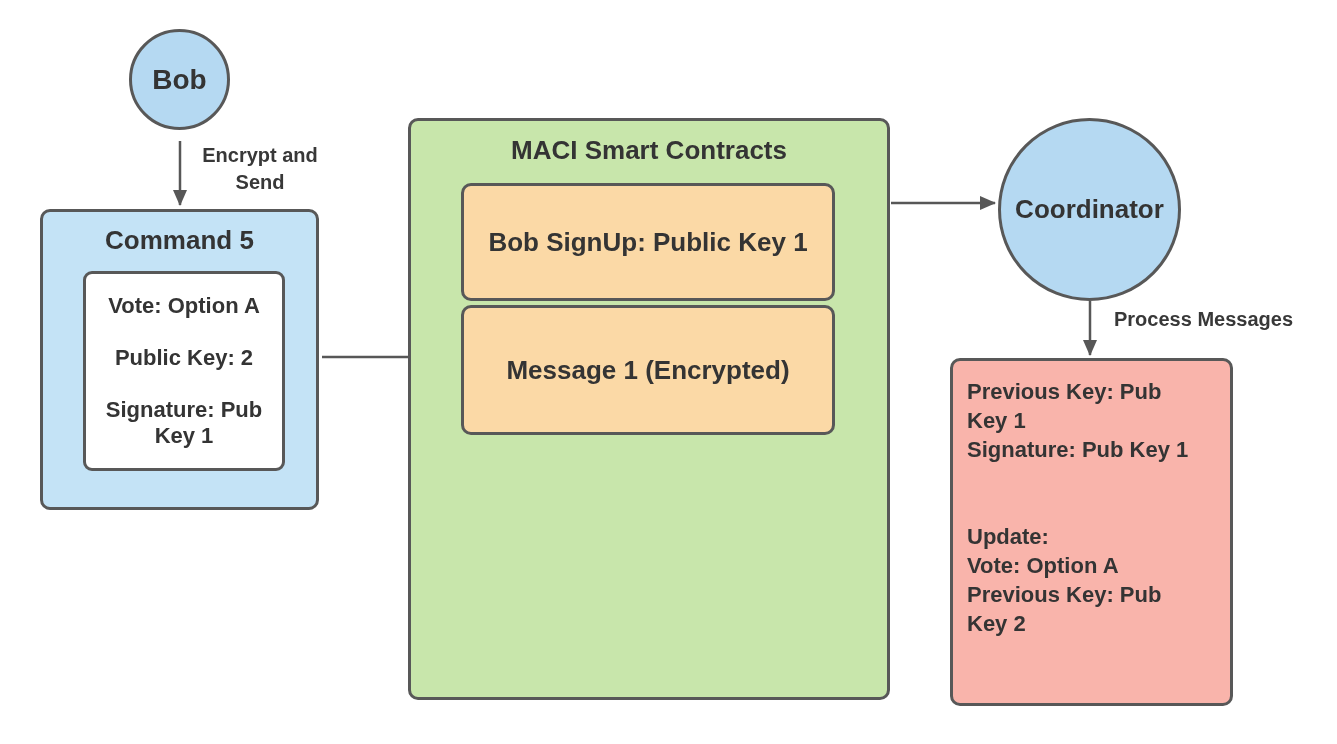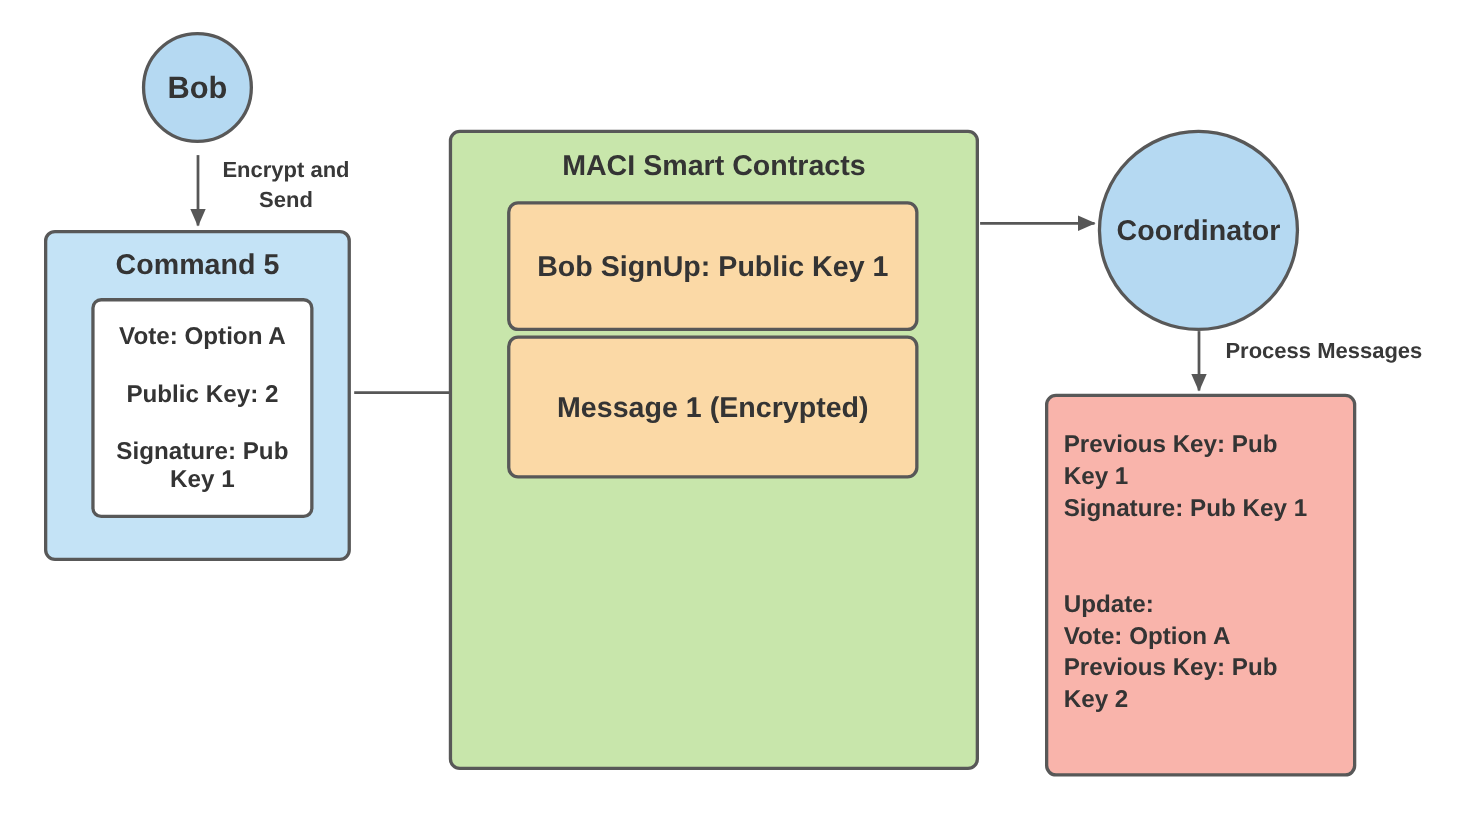--- a/index.html
+++ b/index.html
@@ -46,21 +46,21 @@
     background:#fbd9a6;border:3px solid #585858;border-radius:10px;
     display:flex;align-items:center;justify-content:center;
     text-align:center;font-size:26px;
   }
   .orange-signup{top:62px;height:118px;}
   .orange-message{top:184px;height:130px;}
 
   .result-box{
     left:950px;top:358px;width:283px;height:348px;
     background:#f9b4ab;border-radius:10px;
-    padding:28px 10px 0 14px;
+    padding:16px 10px 0 14px;
     font-size:22px;line-height:29px;
   }
 
   .edge-label{position:absolute;font-size:20px;line-height:27px;color:#383838;}
   .label-encrypt{left:190px;top:142px;width:140px;text-align:center;}
   .label-process{left:1084px;top:306px;white-space:nowrap;margin-left:30px;}
 
   .wires{position:absolute;left:0;top:0;width:1337px;height:744px;}
 </style>
 </head>

